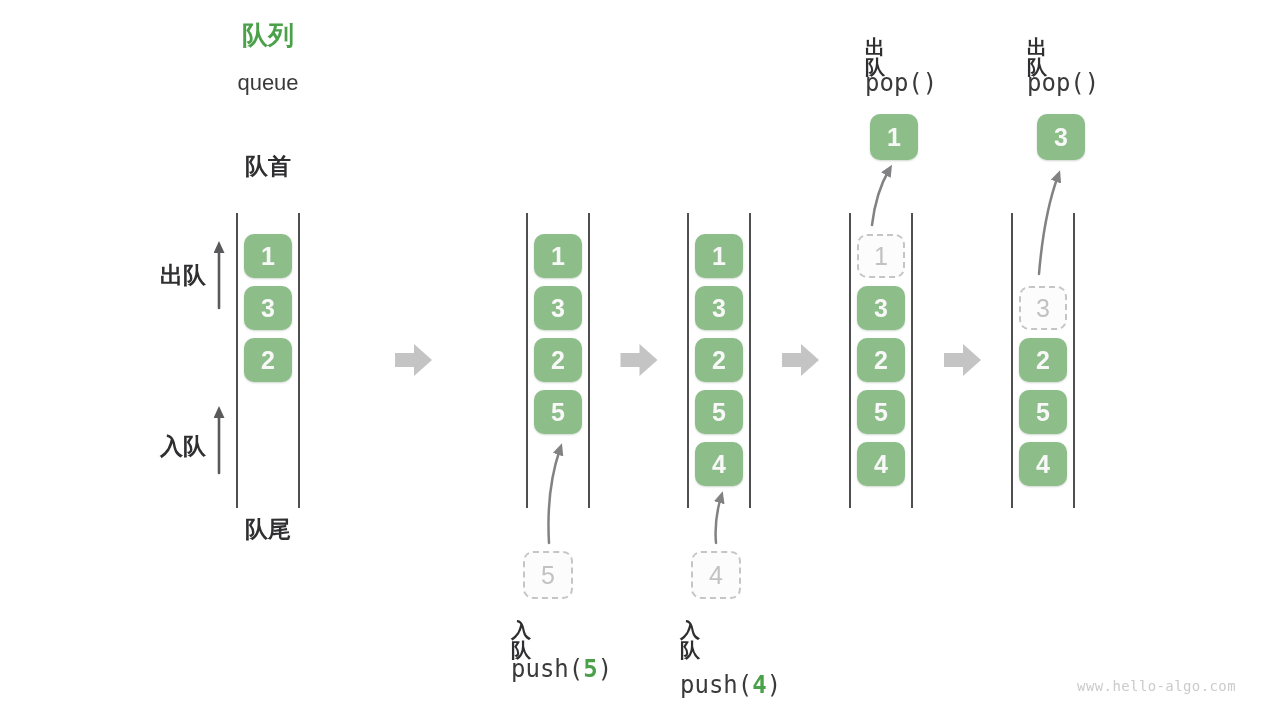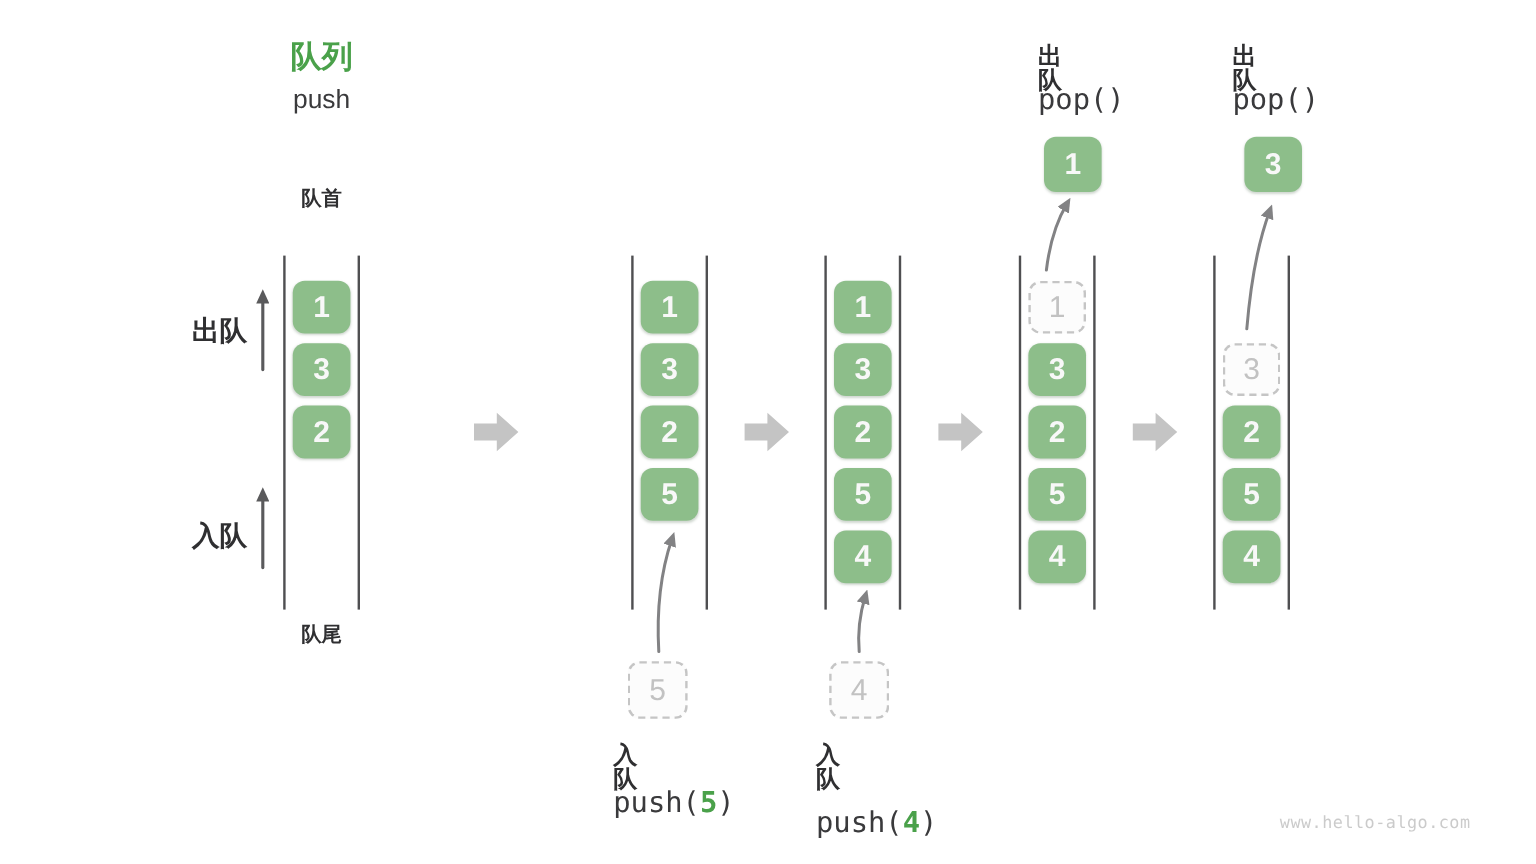--- a/index.html
+++ b/index.html
@@ -5,24 +5,24 @@
   * { margin:0; padding:0; box-sizing:border-box; }
   html,body { background:#ffffff; }
   #canvas {
     position:relative; width:1280px; height:720px; background:#ffffff;
     overflow:hidden; font-family:"Liberation Sans","DejaVu Sans",sans-serif;
   }
   #canvas > div { position:absolute; line-height:1; }
   .center-col { left:208px; width:120px; text-align:center; color:var(--text-dark); }
   .title-zh { font-size:26px; font-weight:700; color:var(--accent-green); }
   .title-en { font-size:22px; color:var(--code-text); }
-  .struct-label { font-size:17px; font-weight:700; }
+  .struct-label { font-size:23px; font-weight:700;font-family:Liberation Mono, monospace; }
   .side-label { left:118px; width:88px; text-align:right; font-size:23px; font-weight:700; color:var(--text-dark); }
   .watermark {
-    left:1056px; top:679px; width:180px; text-align:center;
+    left:1056px; top:679px; width:180px; text-align:right;
     font-family:"DejaVu Sans Mono","Liberation Mono",monospace;
     font-size:14px; color:var(--watermark-text); letter-spacing:.4px;
   }
   #overlay { position:absolute; left:0; top:0; }
   #states > * { position:absolute; }
   .vline { top:213px; height:295px; width:2px; background:var(--channel-line); }
   .qbox {
     width:48px; height:44px; border-radius:10px;
     display:flex; align-items:center; justify-content:center;
     font-size:25px; font-weight:700; line-height:1;
@@ -34,22 +34,22 @@
   .op-code {
     font-family:"DejaVu Sans Mono","Liberation Mono",monospace;
     font-size:24px; color:var(--code-text); white-space:nowrap; line-height:1;
   }
   .op-code .arg { color:var(--accent-green); font-weight:700; }
 </style>
 </head>
 <body>
 
 <div id="canvas">
-  <div class="center-col title-zh" style="top:34px">队列</div>
-  <div class="center-col title-en" style="top:72px">push</div>
+  <div class="center-col title-zh" style="top:22px">队列</div>
+  <div class="center-col title-en" style="top:72px">queue</div>
   <div class="center-col struct-label" style="top:157px">队首</div>
   <div class="center-col struct-label" style="top:520px">队尾</div>
   <div class="side-label" style="top:264px">出队</div>
   <div class="side-label" style="top:435px">入队</div>
   <div class="watermark">www.hello-algo.com</div>
 
   <svg id="overlay" width="1280" height="720">
     <defs>
       <marker id="ah-dark" viewBox="0 0 12 11" refX="6" refY="5.5" markerWidth="12" markerHeight="11" orient="auto" markerUnits="userSpaceOnUse">
         <path d="M0,0 L12,5.5 L0,11 Z" fill="#5A5A5C"></path>

